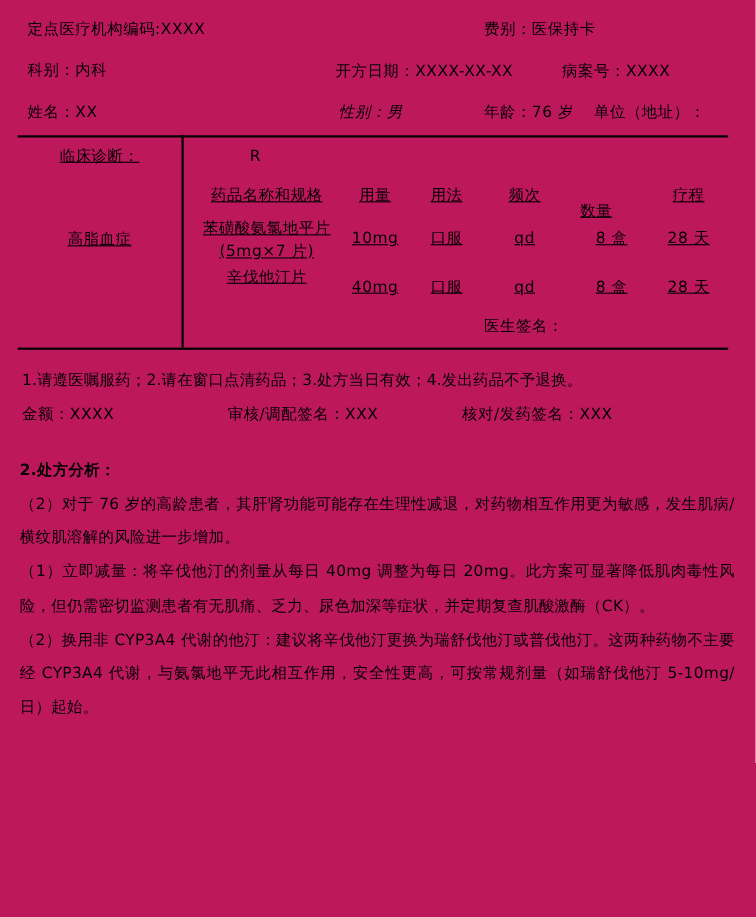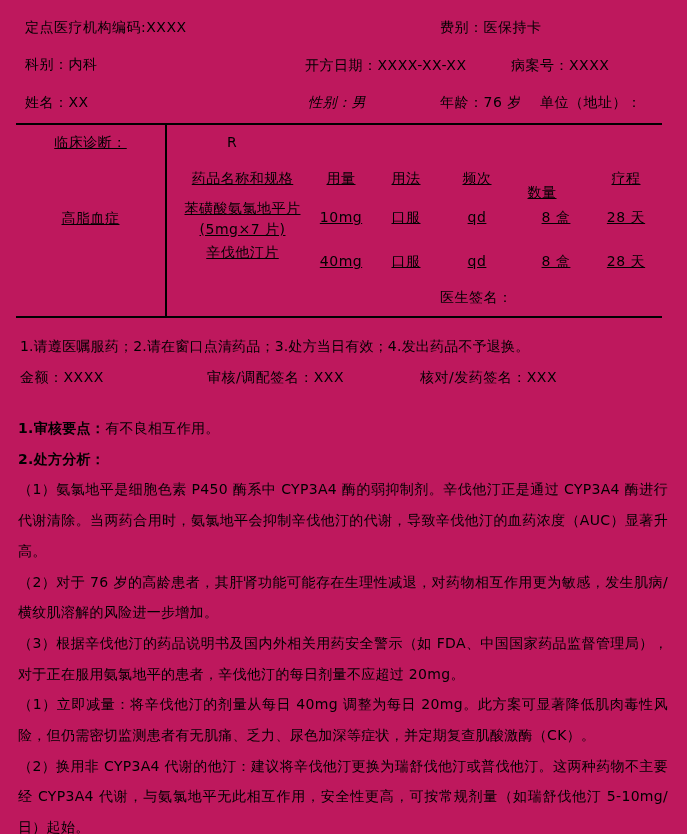--- a/index.html
+++ b/index.html
@@ -92,22 +92,19 @@
 
   <div class="t" style="left:440px; top:287px;">医生签名：</div>
 
   <div class="t" style="left:20px; top:336px; letter-spacing:0.2px;">1.请遵医嘱服药；2.请在窗口点清药品；3.处方当日有效；4.发出药品不予退换。</div>
 
   <div class="t" style="left:20px; top:367px;">金额：XXXX</div>
   <div class="t" style="left:207px; top:367px;">审核/调配签名：XXX</div>
   <div class="t" style="left:420px; top:367px;">核对/发药签名：XXX</div>
 
   <div class="body-text">
-    <p><span class="lead">1.审核要点：</span><span>有不良相互作用。</span></p>
     <p><span class="lead">2.处方分析：</span><span></span></p>
-    <p><span class="lead"></span><span>（1）氨氯地平是细胞色素 P450 酶系中 CYP3A4 酶的弱抑制剂。辛伐他汀正是通过 CYP3A4 酶进行代谢清除。当两药合用时，氨氯地平会抑制辛伐他汀的代谢，导致辛伐他汀的血药浓度（AUC）显著升高。</span></p>
     <p><span class="lead"></span><span>（2）对于 76 岁的高龄患者，其肝肾功能可能存在生理性减退，对药物相互作用更为敏感，发生肌病/横纹肌溶解的风险进一步增加。</span></p>
-    <p><span class="lead"></span><span>（3）根据辛伐他汀的药品说明书及国内外相关用药安全警示（如 FDA、中国国家药品监督管理局），对于正在服用氨氯地平的患者，辛伐他汀的每日剂量不应超过 20mg。</span></p>
     <p><span class="lead"></span><span>（1）立即减量：将辛伐他汀的剂量从每日 40mg 调整为每日 20mg。此方案可显著降低肌肉毒性风险，但仍需密切监测患者有无肌痛、乏力、尿色加深等症状，并定期复查肌酸激酶（CK）。</span></p>
     <p><span class="lead"></span><span>（2）换用非 CYP3A4 代谢的他汀：建议将辛伐他汀更换为瑞舒伐他汀或普伐他汀。这两种药物不主要经 CYP3A4 代谢，与氨氯地平无此相互作用，安全性更高，可按常规剂量（如瑞舒伐他汀 5-10mg/日）起始。</span></p>
   </div>
 
 </div>
 
 </body></html>

